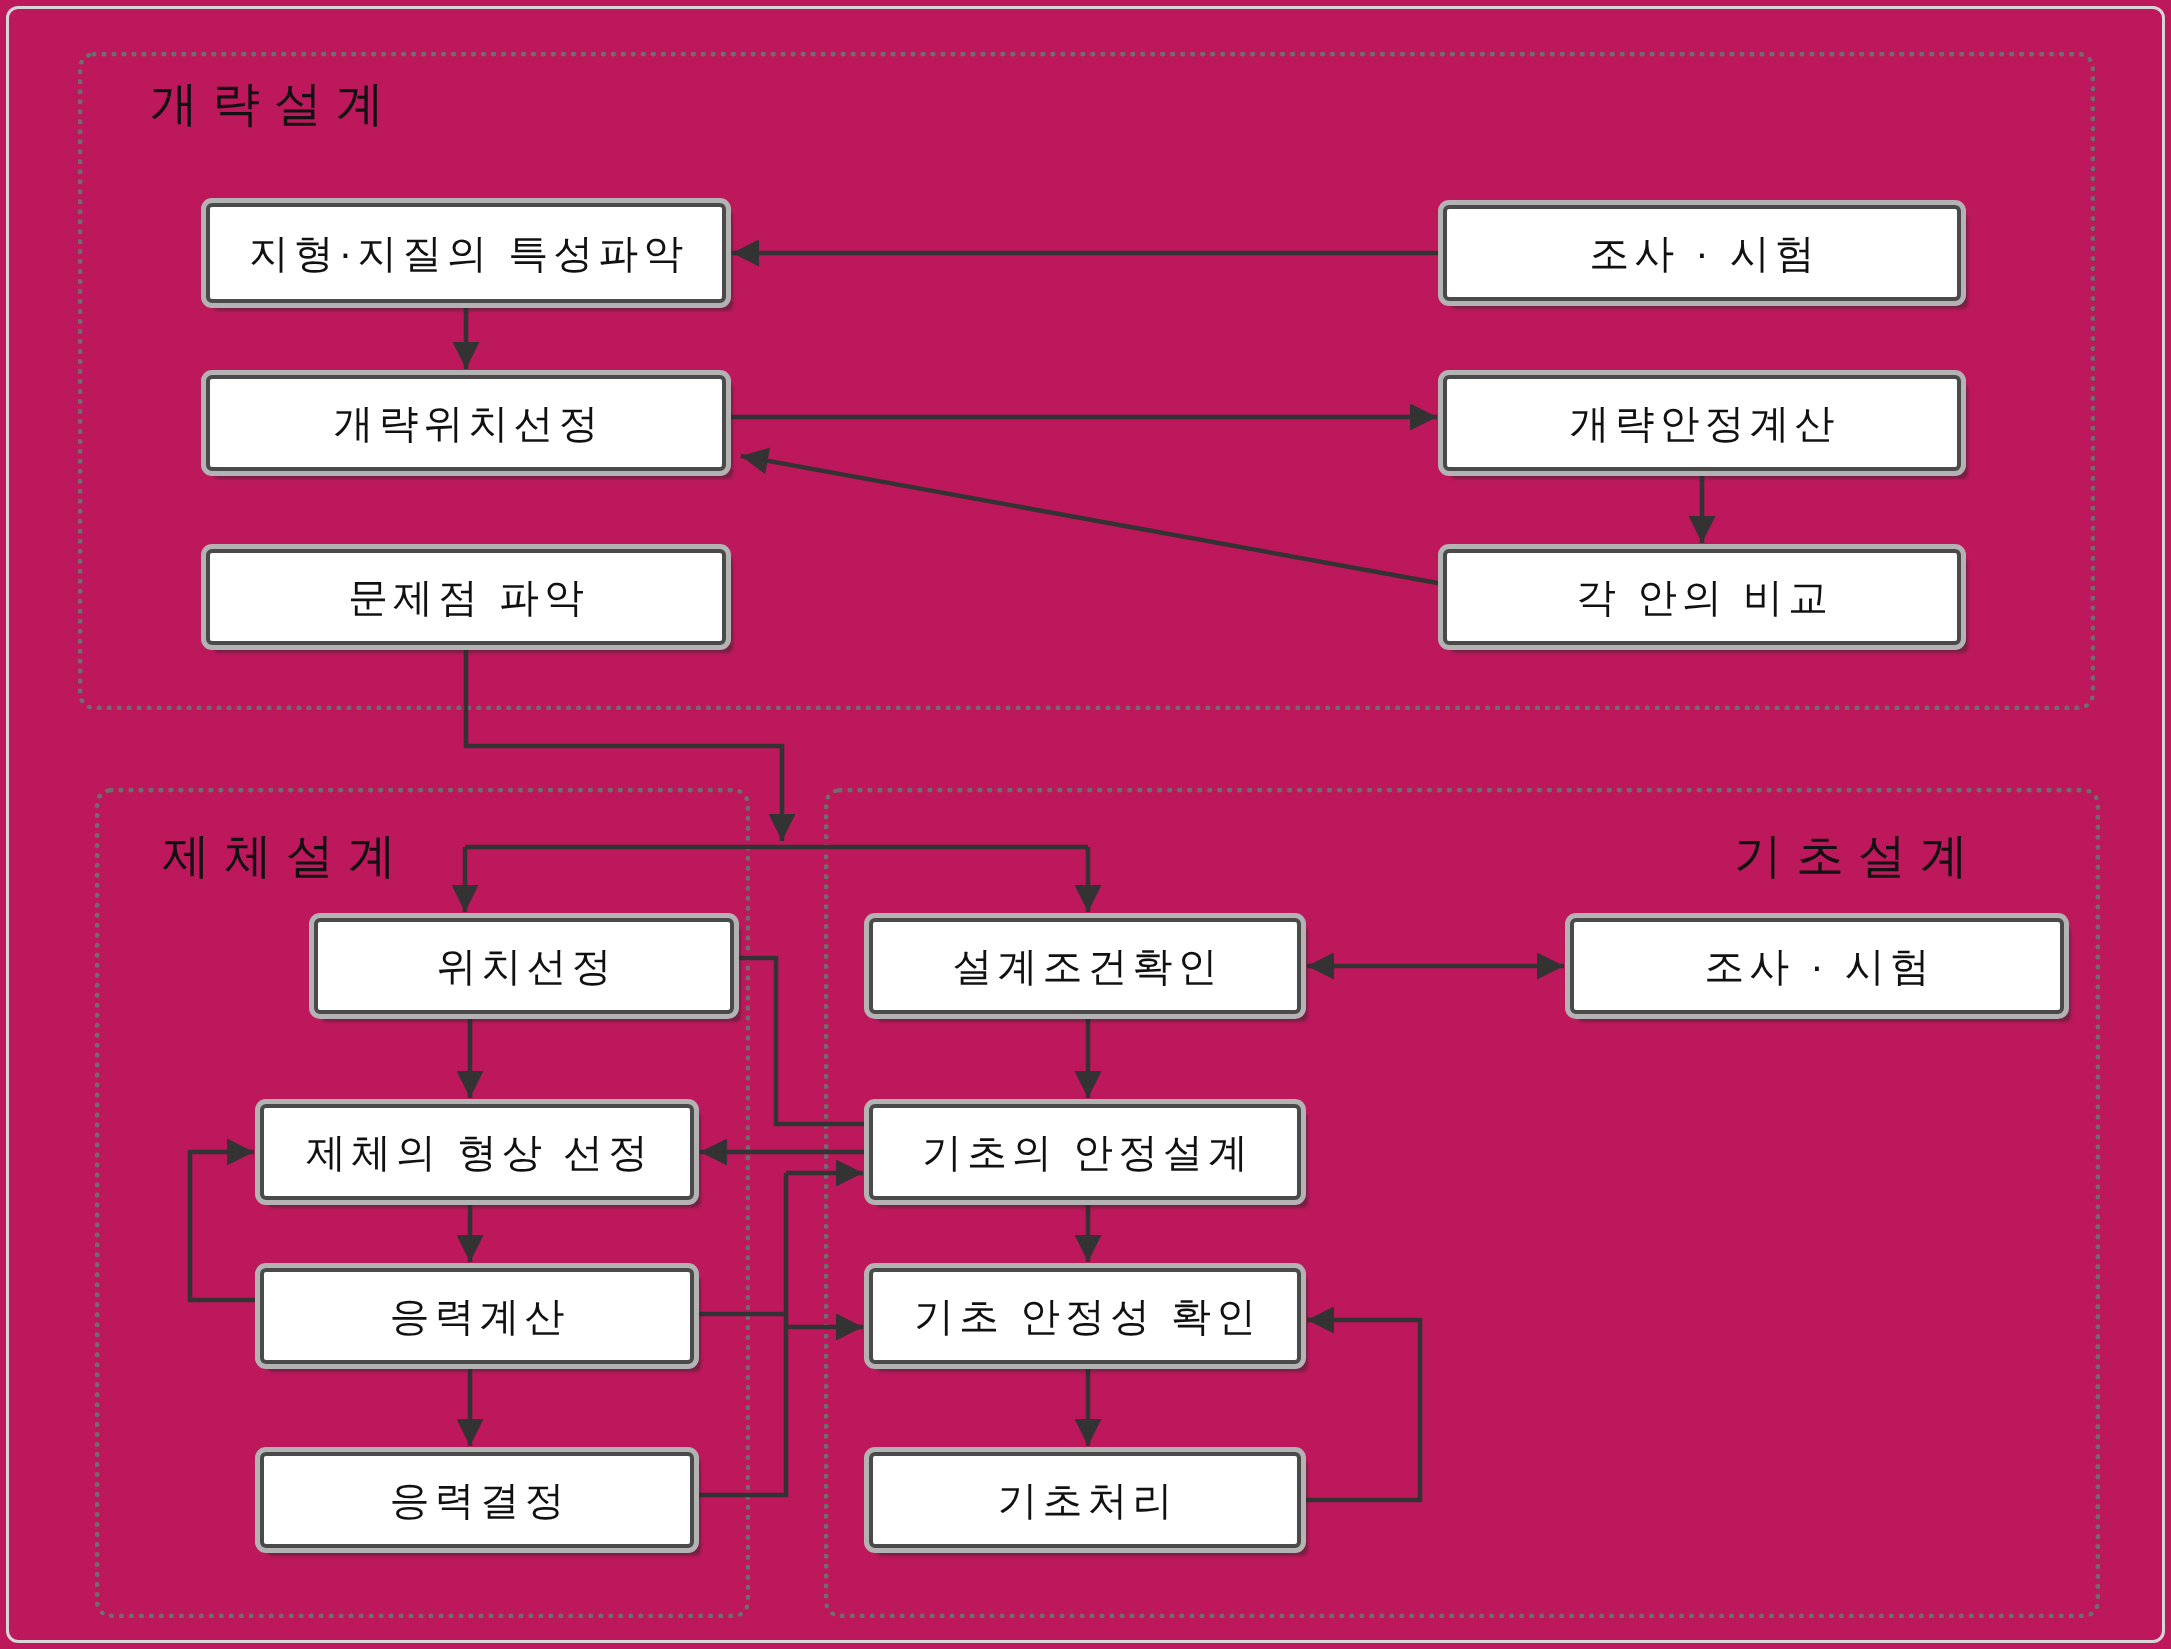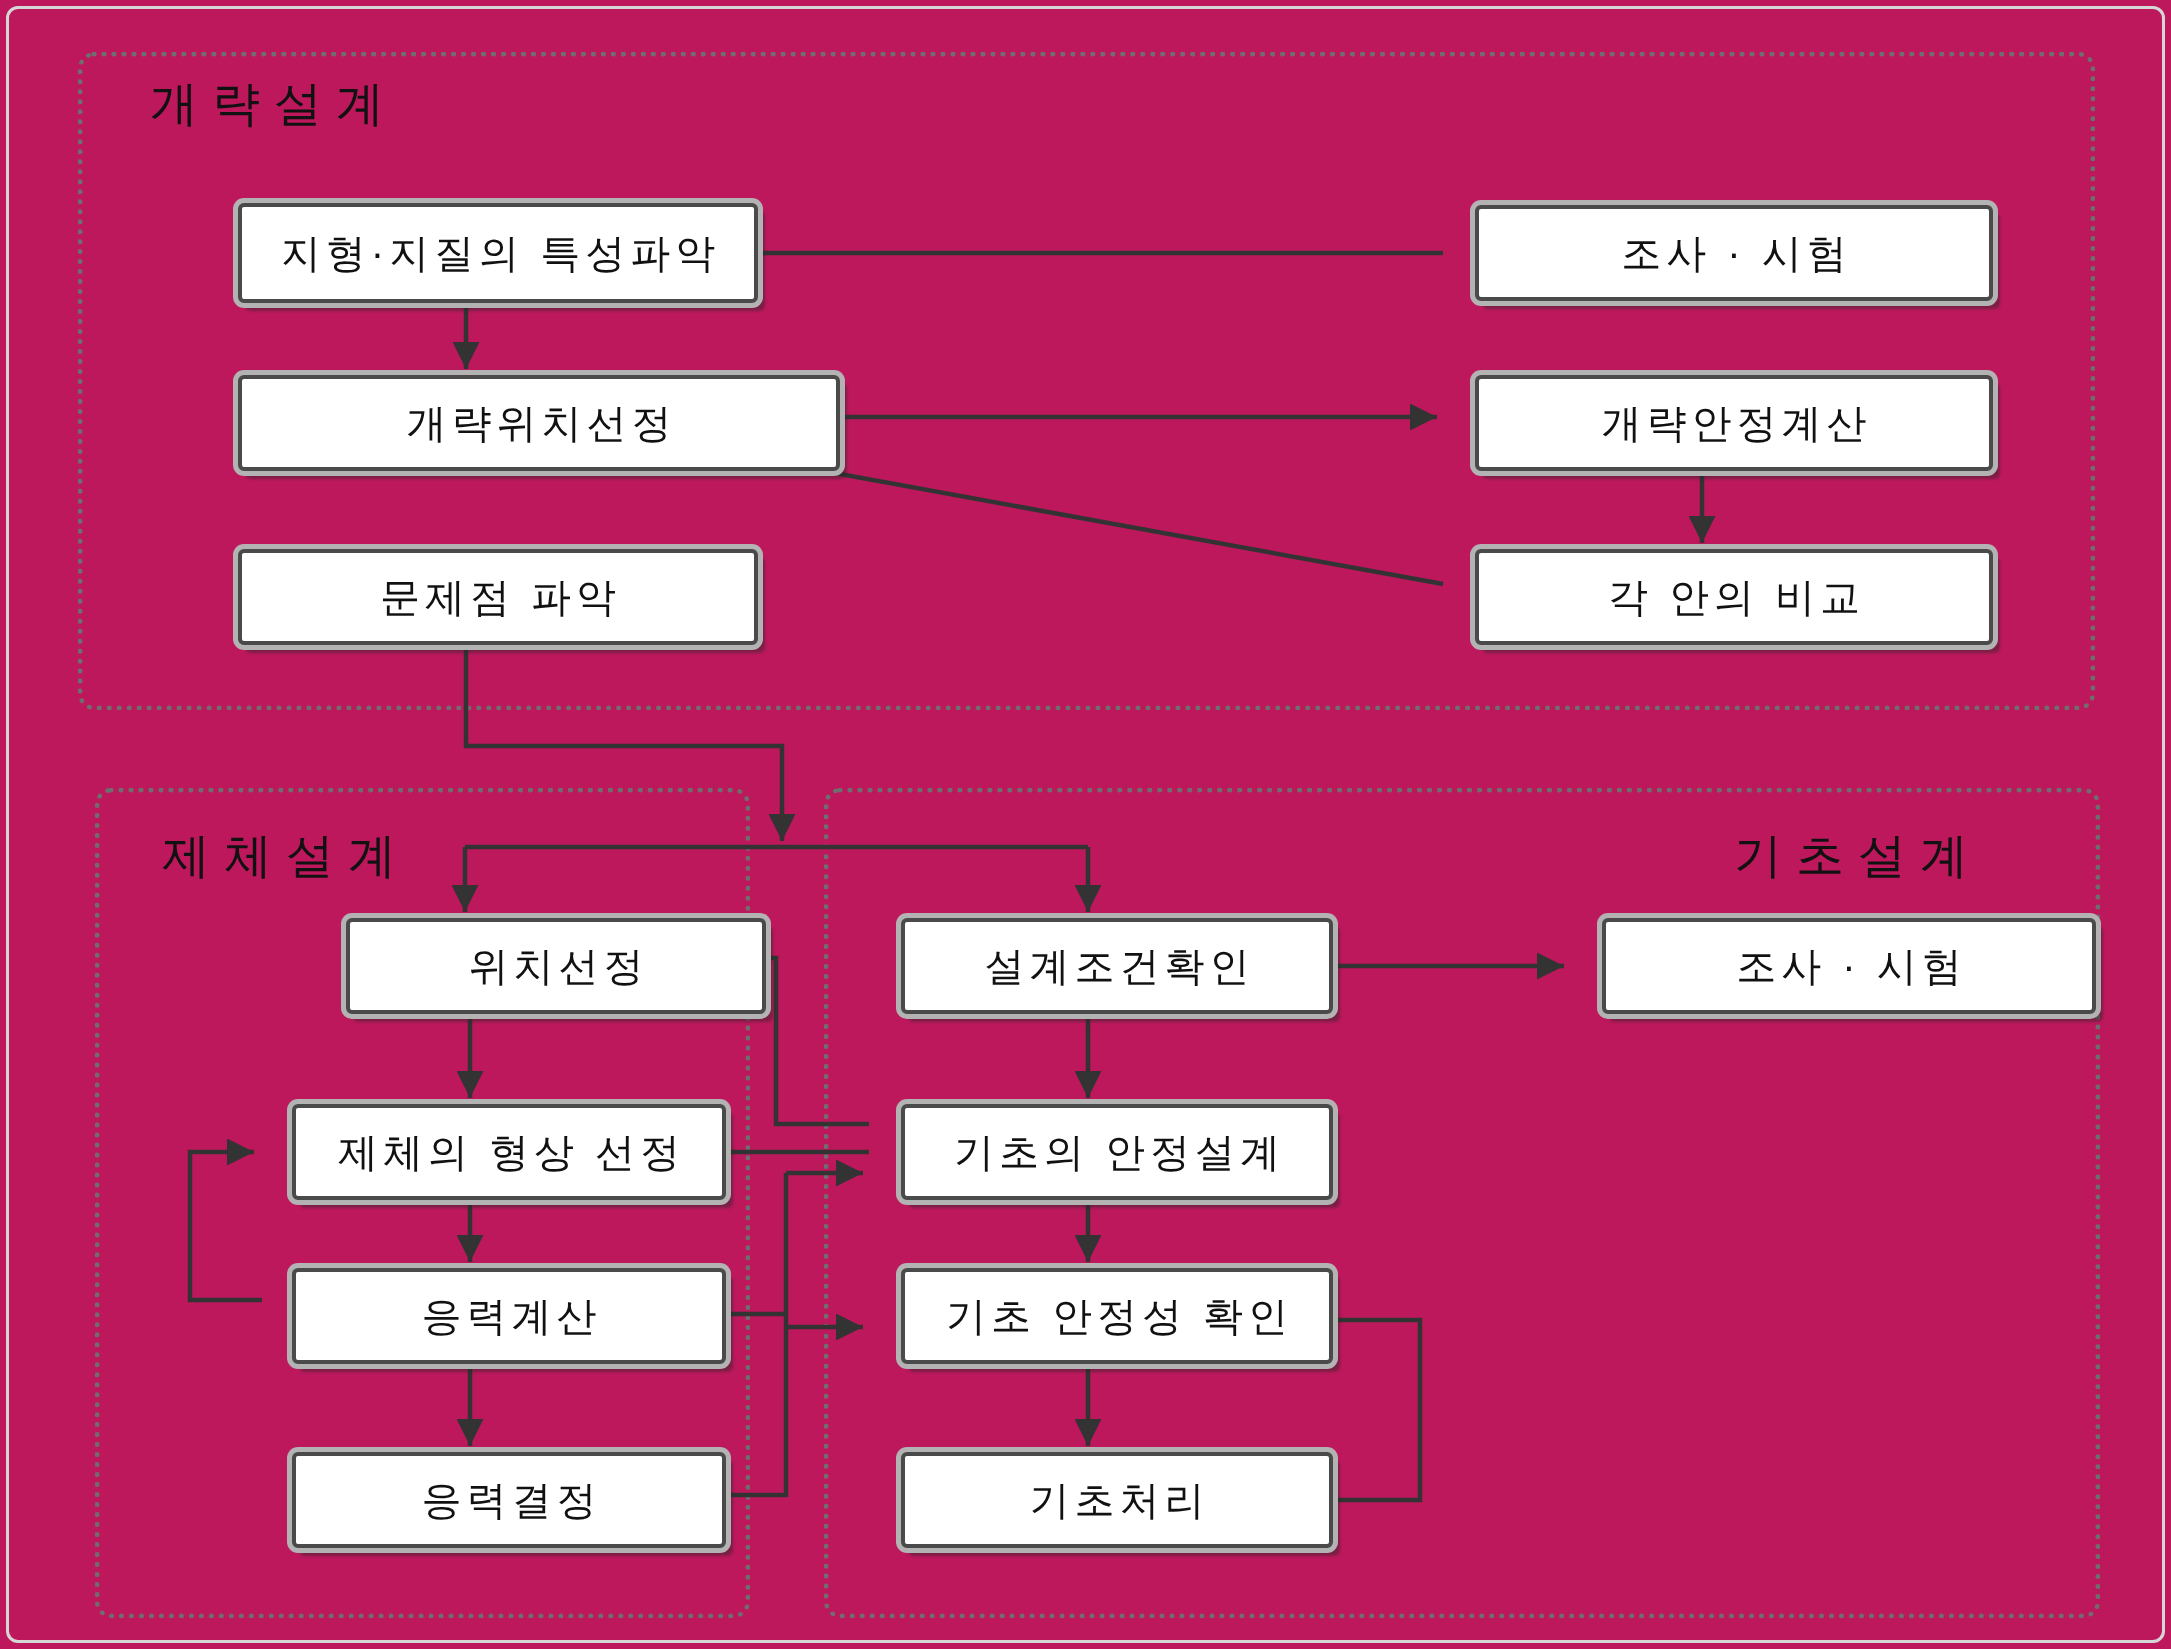--- a/index.html
+++ b/index.html
@@ -14,21 +14,20 @@
     position:absolute;font-size:48px;letter-spacing:14px;color:#111;
     white-space:nowrap;font-weight:500;
   }
   .node{
     position:absolute;box-sizing:border-box;background:#fff;
     border:4px solid #4a4a4a;border-radius:6px;
     box-shadow:0 0 0 5px #b3b3b3, 7px 8px 3px rgba(40,40,40,0.45);
     display:flex;align-items:center;justify-content:center;
     font-size:40px;letter-spacing:5px;text-indent:5px;white-space:nowrap;
     color:#111;
-    margin-left:32px;
   }
 </style>
 </head>
 <body>
 
 <div class="canvas">
 
   <div class="frame"></div>
 
   <div class="section" style="left:78px;top:52px;width:2007px;height:648px;"></div>
@@ -76,21 +75,21 @@
       <path d="M694 1314 L786 1314"></path>
       <path d="M694 1495 L786 1495"></path>
       <path d="M786 1173 L786 1497"></path>
       <path d="M786 1173 L863 1173" marker-end="url(#ah)"></path>
       <path d="M786 1327 L863 1327" marker-end="url(#ah)"></path>
     </g>
   </svg>
 
   <div class="node" style="left:206px;top:203px;width:520px;height:100px;">지형·지질의 특성파악</div>
   <div class="node" style="left:1443px;top:205px;width:518px;height:96px;">조사 · 시험</div>
-  <div class="node" style="left:206px;top:375px;width:602px;height:96px;">개략위치선정</div>
+  <div class="node" style="left:206px;top:375px;width:520px;height:96px;">개략위치선정</div>
   <div class="node" style="left:1443px;top:375px;width:518px;height:96px;">개략안정계산</div>
   <div class="node" style="left:206px;top:549px;width:520px;height:96px;">문제점 파악</div>
   <div class="node" style="left:1443px;top:549px;width:518px;height:96px;">각 안의 비교</div>
 
   <div class="node" style="left:314px;top:918px;width:420px;height:96px;">위치선정</div>
   <div class="node" style="left:260px;top:1104px;width:434px;height:96px;">제체의 형상 선정</div>
   <div class="node" style="left:260px;top:1268px;width:434px;height:96px;">응력계산</div>
   <div class="node" style="left:260px;top:1452px;width:434px;height:96px;">응력결정</div>
 
   <div class="node" style="left:869px;top:918px;width:432px;height:96px;">설계조건확인</div>

